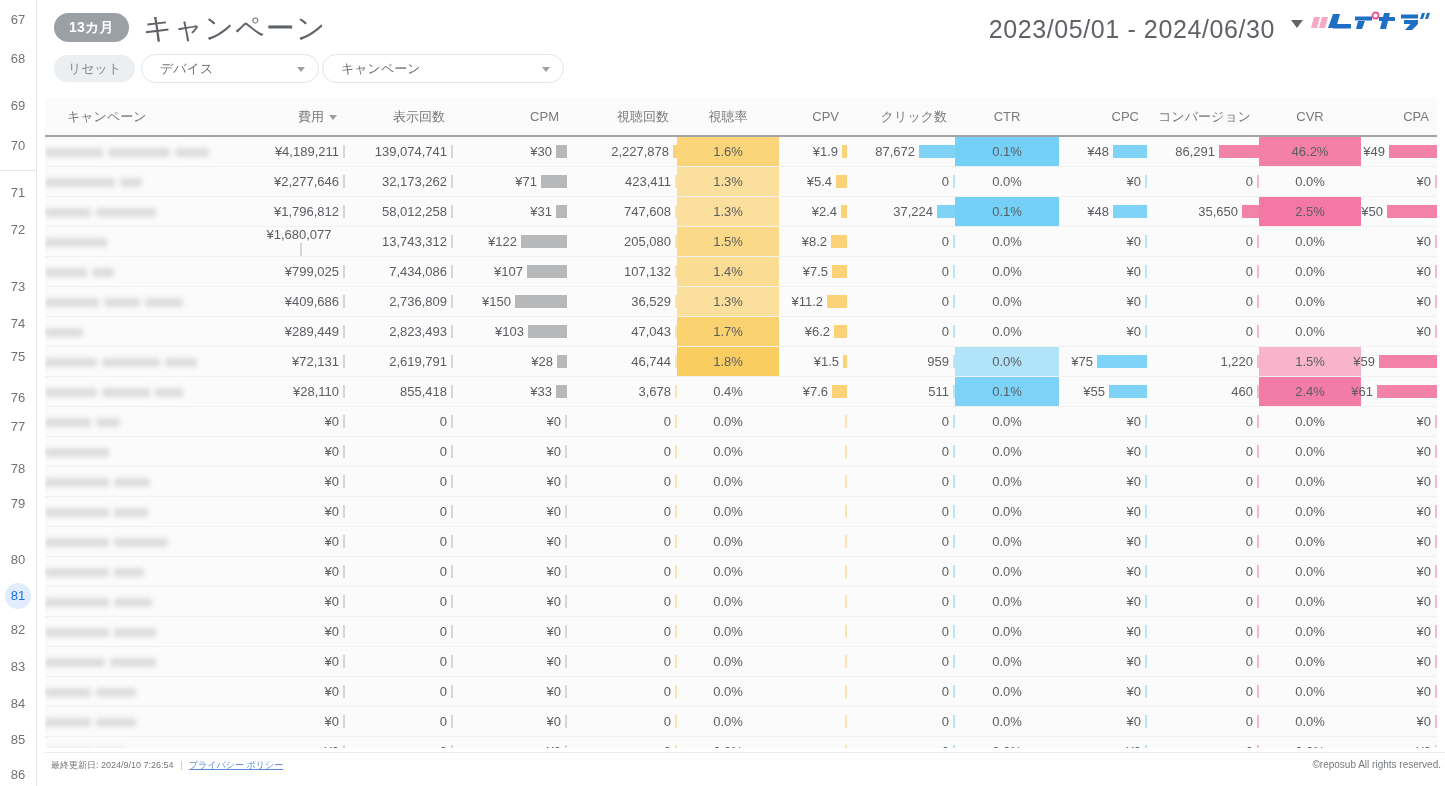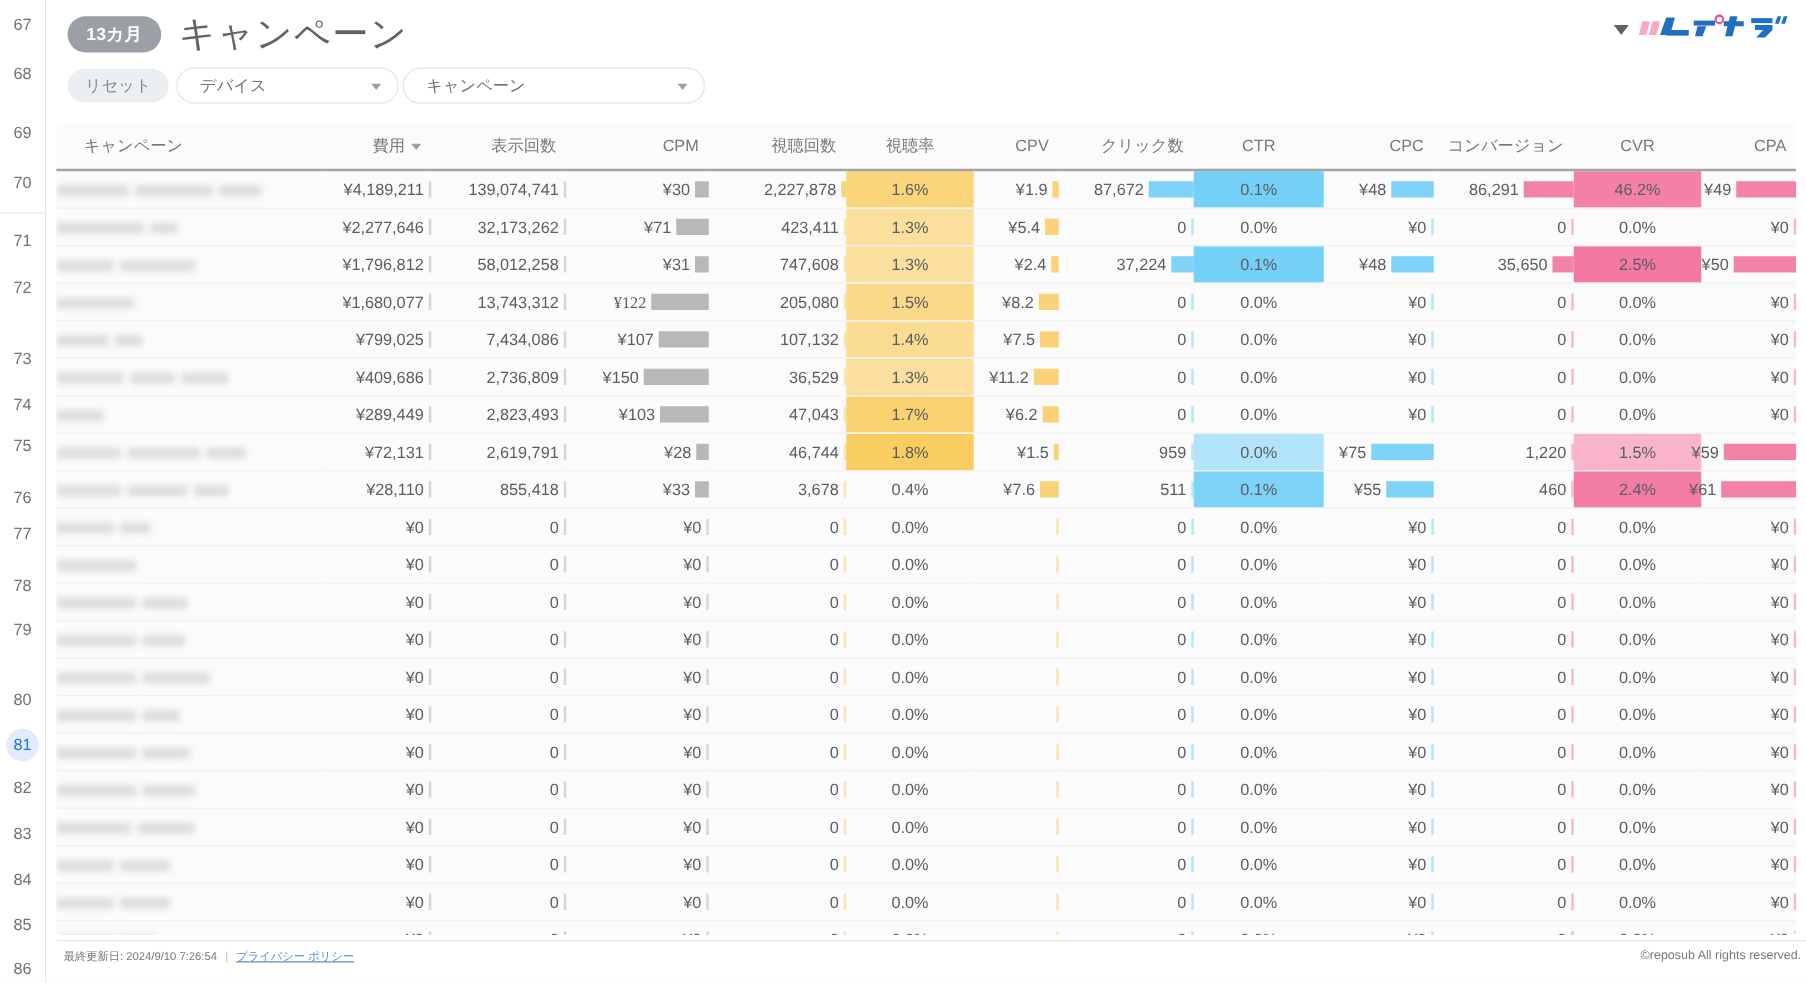--- a/index.html
+++ b/index.html
@@ -222,20 +222,21 @@
       <div class="rownum" style="top: 766px;">86</div>
       <div class="gutter-divider" style="top: 170px;"></div>
     </div>
   <div class="gutter-line"></div>
 
   <div class="page">
 
     <div class="hdr">
       <div class="badge-months">13カ月</div>
       <div class="page-title">キャンペーン</div>
+      <div class="daterange">2023/05/01 - 2024/06/30</div>
       <div class="daterange-caret"></div>
 
       <div class="logo">
         <svg width="130" height="30" viewBox="0 0 130 30">
           <g fill="#f7a8c4">
             <polygon points="2,20 8,20 11,9 5,9"></polygon>
             <polygon points="10,20 16,20 19,9 13,9"></polygon>
           </g>
           <g fill="#1f6fc4">
             <polygon points="19,20 27,20 31,6 24,6"></polygon>
@@ -496,33 +497,33 @@
               <td>
                 <div class="numwrap pink" style="justify-content: flex-end;">
                   <span class="v" style="flex: 1 1 auto;">¥50</span>
                   <span class="bar" style="width: 50px;"></span>
                 </div>
               </td>
             </tr>
             <tr>
               <td class="name"><span class="redact" style="width: 62px;"></span></td>
               <td>
+                <div class="numwrap grey" style=" flex-direction: column;">
+                  <span class="v" style="flex: 1 1 auto;">¥1,680,077</span>
+                  <span class="bar" style="width: 2px; opacity: 0.55;"></span>
+                </div>
+              </td>
+              <td>
+                <div class="numwrap grey" style="justify-content: flex-end;">
+                  <span class="v" style="flex: 1 1 auto;">13,743,312</span>
+                  <span class="bar" style="width: 2px; opacity: 0.55;"></span>
+                </div>
+              </td>
+              <td>
                 <div class="numwrap grey" style="">
-                  <span class="v" style="flex: 1 1 auto;">¥1,680,077</span>
-                  <span class="bar" style="width: 2px; opacity: 0.55;"></span>
-                </div>
-              </td>
-              <td>
-                <div class="numwrap grey" style="justify-content: flex-end;">
-                  <span class="v" style="flex: 1 1 auto;">13,743,312</span>
-                  <span class="bar" style="width: 2px; opacity: 0.55;"></span>
-                </div>
-              </td>
-              <td>
-                <div class="numwrap grey" style=" font-family: Liberation Serif, serif;">
                   <span class="v" style="flex: 1 1 auto;">¥122</span>
                   <span class="bar" style="width: 46px;"></span>
                 </div>
               </td>
               <td>
                 <div class="numwrap amber" style="justify-content: flex-end;">
                   <span class="v" style="flex: 1 1 auto; margin-left: 32px;">205,080</span>
                   <span class="bar" style="width: 2px; opacity: 0.55;"></span>
                 </div>
               </td>

